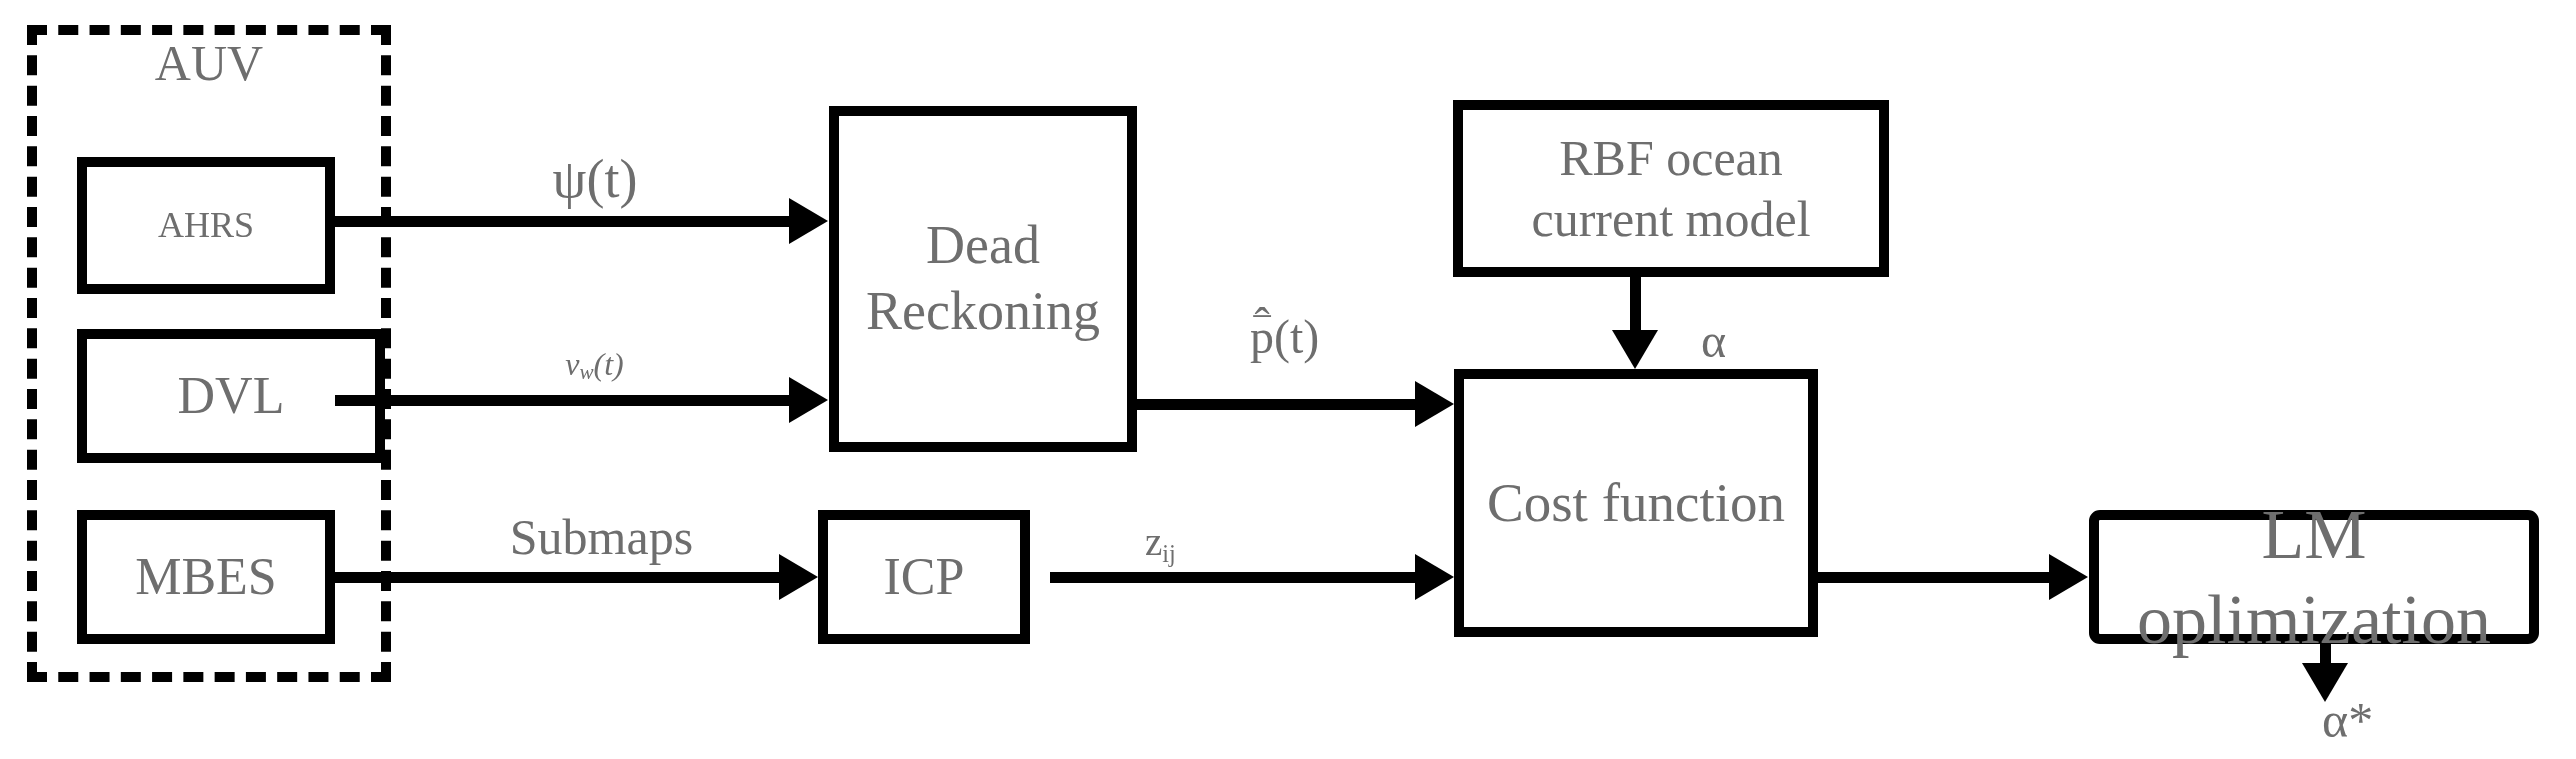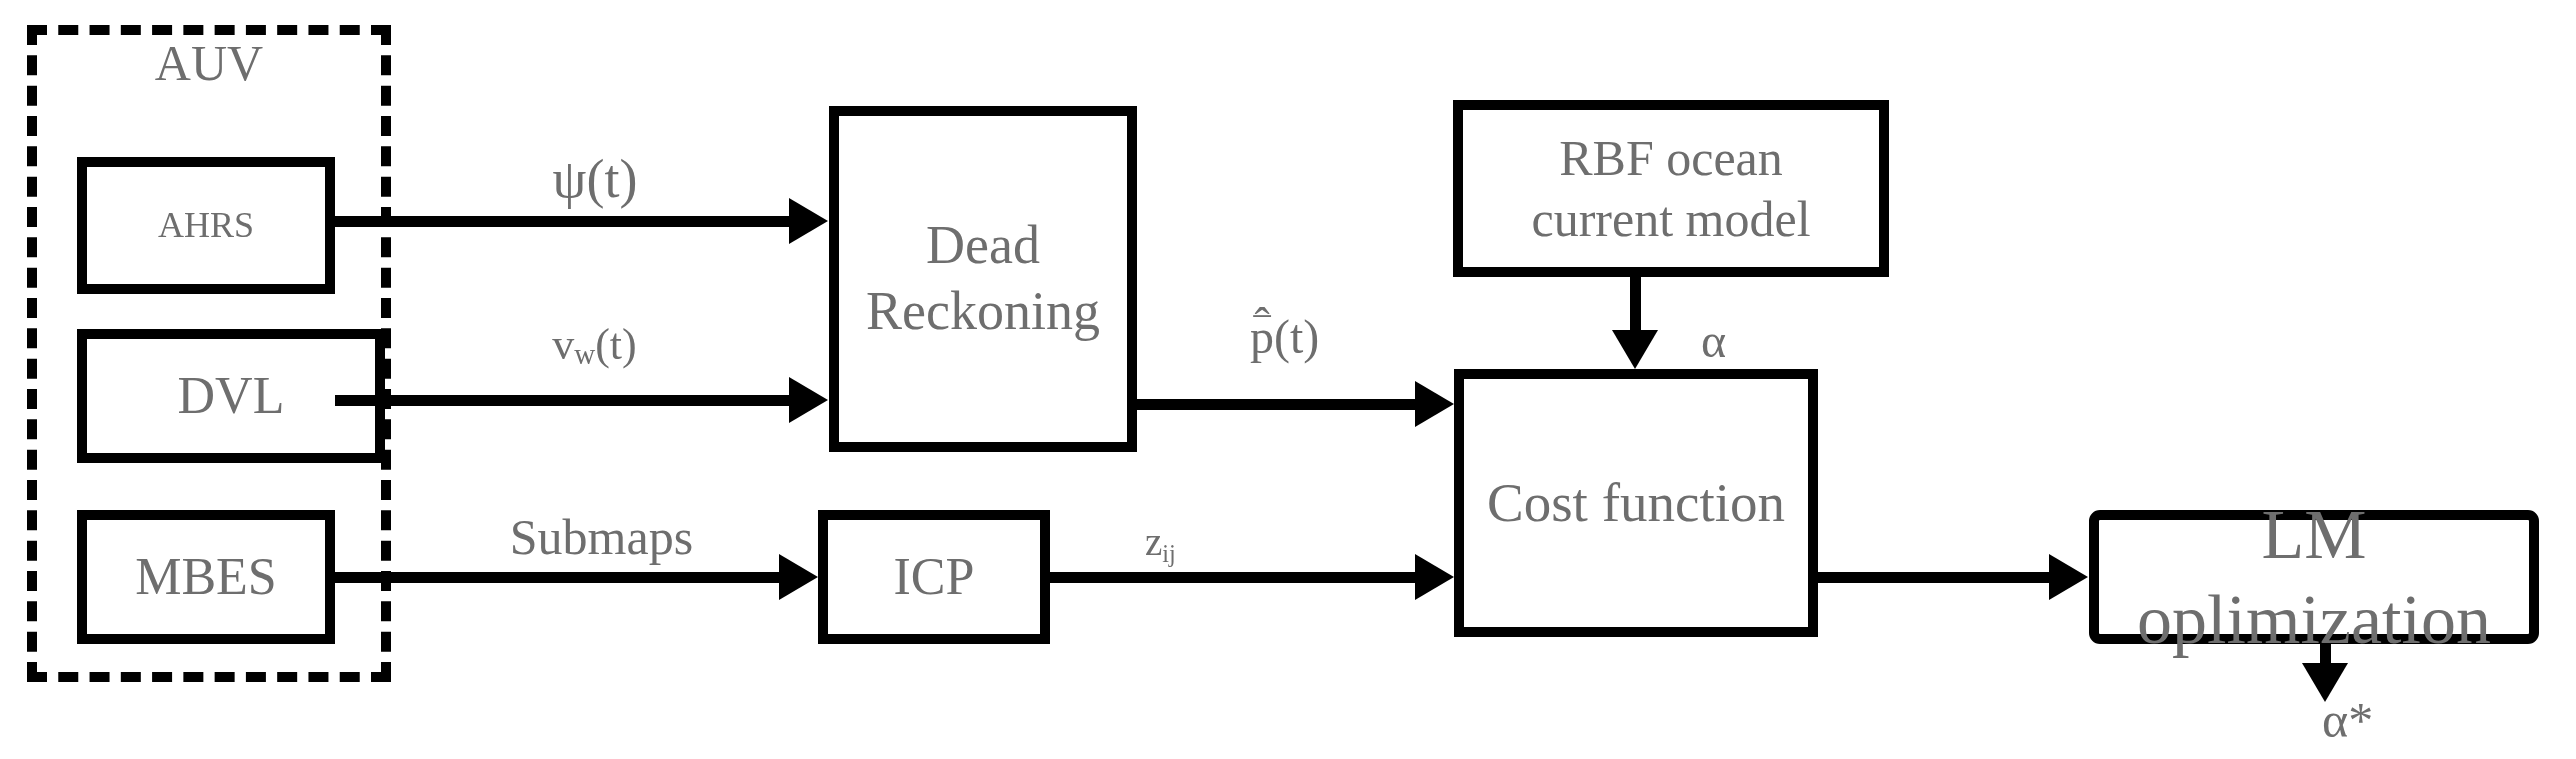--- a/index.html
+++ b/index.html
@@ -81,37 +81,37 @@
 <div id="canvas">
 
   <div class="dashedbox" style="left:27px;top:25px;width:364px;height:657px;"></div>
   <div class="grouplabel" style="left:27px;top:34px;width:364px;font-size:50px;">AUV</div>
 
   <div class="box" style="left:77px;top:157px;width:258px;height:137px;font-size:36px;">AHRS</div>
   <div class="box" style="left:77px;top:329px;width:308px;height:134px;font-size:52px;">DVL</div>
   <div class="box" style="left:77px;top:510px;width:258px;height:134px;font-size:52px;">MBES</div>
 
   <div class="box" style="left:829px;top:106px;width:308px;height:346px;font-size:54px;padding:0 25px;text-align:center;">Dead Reckoning</div>
-  <div class="box" style="left:818px;top:510px;width:232px;height:134px;font-size:52px;">ICP</div>
+  <div class="box" style="left:818px;top:510px;width:212px;height:134px;font-size:52px;">ICP</div>
   <div class="box" style="left:1453px;top:100px;width:436px;height:177px;font-size:50px;padding:0 23px;">RBF ocean current model</div>
   <div class="box" style="left:1454px;top:369px;width:364px;height:268px;font-size:55px;">Cost function</div>
   <div class="box" style="left:2089px;top:510px;width:450px;height:134px;font-size:70px;border-radius:11px;">LM oplimization</div>
 
   <div class="arrow-h" style="left:335px;top:216px;width:454px;"></div>
   <div class="arrow-h" style="left:335px;top:395px;width:454px;"></div>
   <div class="arrow-h" style="left:335px;top:572px;width:444px;"></div>
   <div class="arrow-h" style="left:1137px;top:399px;width:278px;"></div>
   <div class="arrow-h" style="left:1050px;top:572px;width:365px;"></div>
   <div class="arrow-v" style="left:1630px;top:277px;height:53px;"></div>
   <div class="arrow-h" style="left:1818px;top:572px;width:231px;"></div>
   <div class="arrow-v" style="left:2320px;top:644px;height:19px;"></div>
 
   <div class="sig" style="left:501px;top:148px;width:188px;font-size:54px;">ψ(t)</div>
 
-  <div class="sig" style="left:487px;top:319px;width:215px;font-size:44px;">
+  <div class="sig" style="left:487px;top:346px;width:215px;font-size:32px;font-style:italic;">
     <span>v</span><span class="subs">w</span><span>(t)</span>
   </div>
 
   <div class="sig" style="left:447px;top:508px;width:309px;font-size:50px;font-family:Liberation Serif, serif;">Submaps</div>
 
   <div class="sig" style="left:1250px;top:309px;font-size:48px;">
     <span class="phat">
       <span class="acc hat">ˆ</span>
       <span class="acc bar">‾</span>
       <span>p</span>

